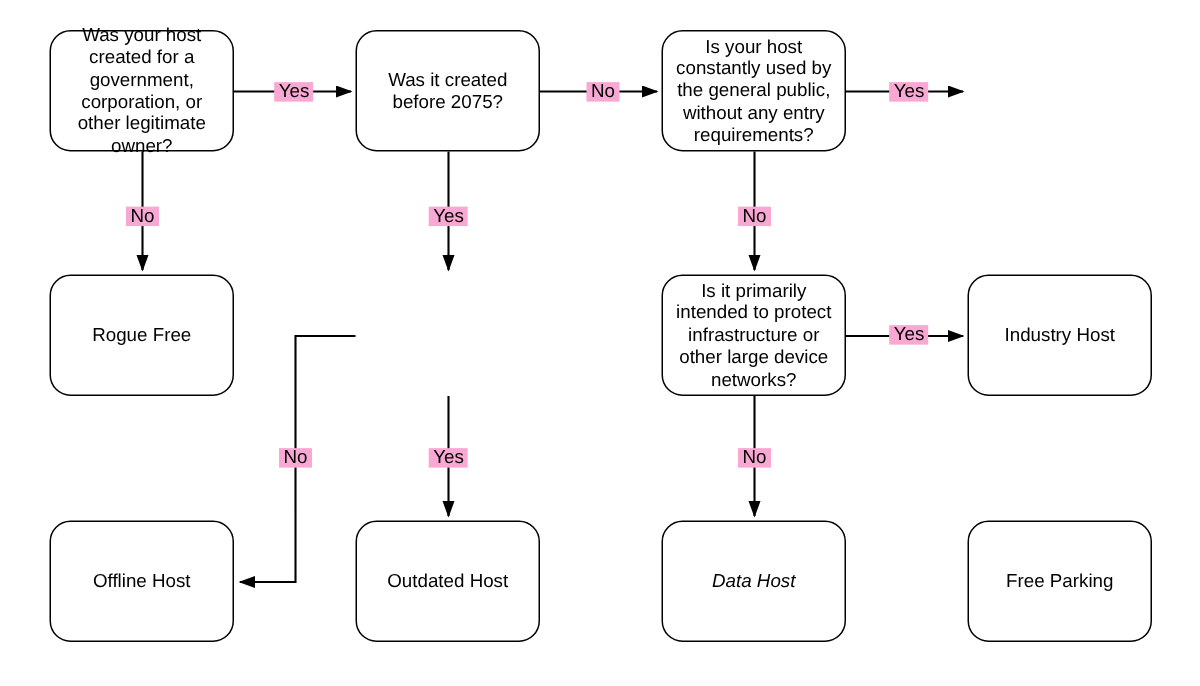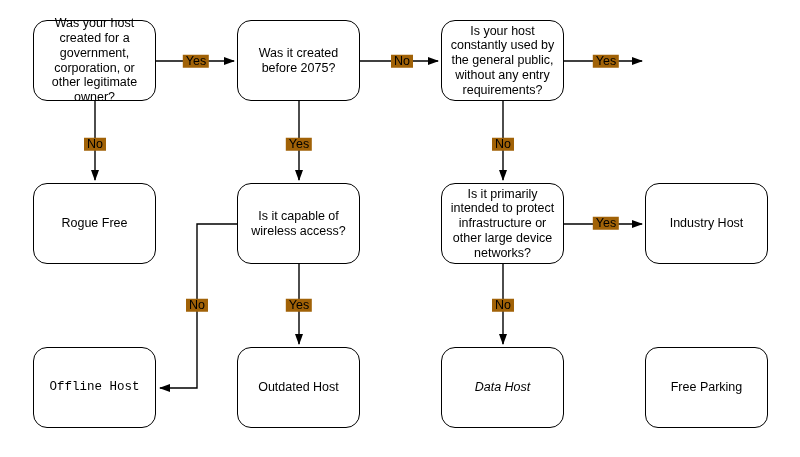--- a/index.html
+++ b/index.html
@@ -40,21 +40,21 @@
     align-items: center;
     justify-content: center;
     text-align: center;
     font-size: 12.5px;
     line-height: 1.18;
     padding: 3px 5px;
   }
   .edge-label {
     position: absolute;
     transform: translate(-50%, -50%);
-    background: #a16207;
+    background: #f9a8d4;
     padding: 0 3px;
     font-size: 12.5px;
     line-height: 1;
     white-space: nowrap;
   }
 </style>
 </head>
 <body>
 
 <div class="canvas">
@@ -75,28 +75,27 @@
     <path class="edge" d="M299,264 V344" marker-end="url(#ah)"></path>
     <path class="edge" d="M564,224 H642" marker-end="url(#ah)"></path>
     <path class="edge" d="M503,264 V344" marker-end="url(#ah)"></path>
   </svg>
 
   <div class="node" style="left:33px;  top:20px;">Was your host created for a government, corporation, or other legitimate owner?</div>
   <div class="node" style="left:237px; top:20px;">Was it created before 2075?</div>
   <div class="node" style="left:441px; top:20px;">Is your host constantly used by the general public, without any entry requirements?</div>
 
   <div class="node" style="left:33px;  top:183px;">Rogue Free</div>
-  <div class="node" style="left:237px; top:183px;">Is it capable of wireless access?</div>
   <div class="node" style="left:441px; top:183px;">Is it primarily intended to protect infrastructure or other large device networks?</div>
   <div class="node" style="left:645px; top:183px;text-align:right;">Industry Host</div>
 
-  <div class="node" style="left:33px;  top:347px;font-family:Liberation Mono, monospace;">Offline Host</div>
+  <div class="node" style="left:33px;  top:347px;">Offline Host</div>
   <div class="node" style="left:237px; top:347px;text-align:center;">Outdated Host</div>
   <div class="node" style="left:441px; top:347px;font-style:italic;">Data Host</div>
-  <div class="node" style="left:645px; top:347px;border-radius:13px;">Free Parking</div>
+  <div class="node" style="left:645px; top:347px;">Free Parking</div>
 
   <div class="edge-label" style="left:196px; top:61px;">Yes</div>
   <div class="edge-label" style="left:402px; top:61px;">No</div>
   <div class="edge-label" style="left:606px; top:61px;">Yes</div>
   <div class="edge-label" style="left:95px;  top:144px;">No</div>
   <div class="edge-label" style="left:299px; top:144px;">Yes</div>
   <div class="edge-label" style="left:503px; top:144px;">No</div>
   <div class="edge-label" style="left:197px; top:305px;">No</div>
   <div class="edge-label" style="left:299px; top:305px;">Yes</div>
   <div class="edge-label" style="left:606px; top:223px;">Yes</div>

